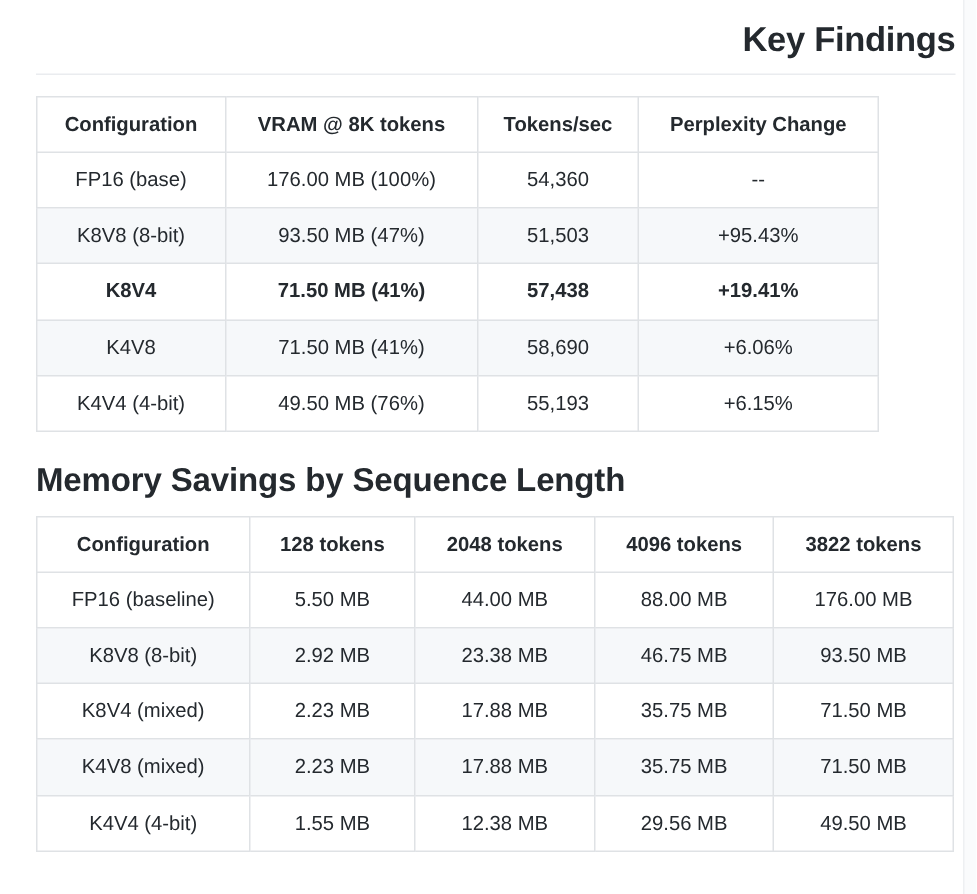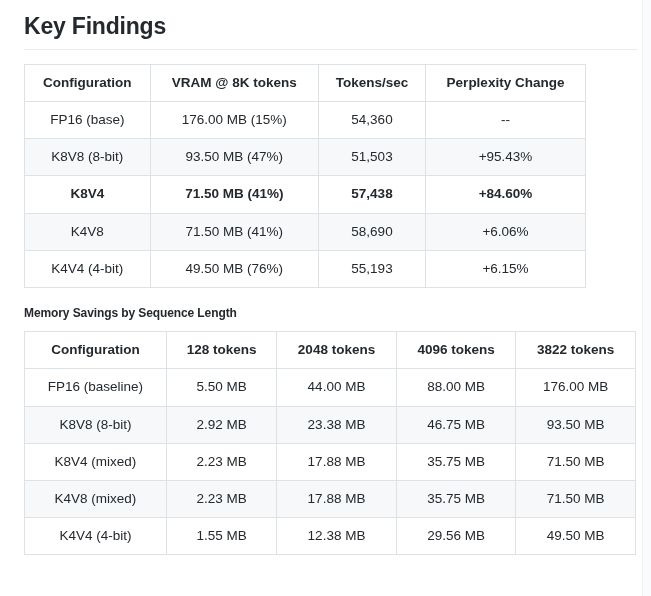--- a/index.html
+++ b/index.html
@@ -32,23 +32,24 @@
     border-left: 1px solid #eef0f2;
   }
   h1.section-title {
     font-size: 23px;
     font-weight: bold;
     line-height: 1.25;
     margin: 0;
     padding: 12px 0 8px 0;
     color: #24292e;
     letter-spacing: -0.2px;
+    text-align: right;
   }
   h2.section-title {
-    font-size: 12px;
+    font-size: 22px;
     font-weight: bold;
     line-height: 1.25;
     margin: 0;
     padding: 18px 0 10px 0;
     color: #24292e;
     letter-spacing: -0.1px;
   }
   .title-rule {
     border: none;
     border-bottom: 1px solid #eaecef;
@@ -105,35 +106,35 @@
       <tr>
         <th>Configuration</th>
         <th>VRAM @ 8K tokens</th>
         <th>Tokens/sec</th>
         <th>Perplexity Change</th>
       </tr>
     </thead>
     <tbody>
       <tr>
         <td>FP16 (base)</td>
-        <td>176.00 MB (15%)</td>
+        <td>176.00 MB (100%)</td>
         <td>54,360</td>
         <td>--</td>
       </tr>
       <tr>
         <td>K8V8 (8-bit)</td>
         <td>93.50 MB (47%)</td>
         <td>51,503</td>
         <td>+95.43%</td>
       </tr>
       <tr class="highlight">
         <td>K8V4</td>
         <td>71.50 MB (41%)</td>
         <td>57,438</td>
-        <td>+84.60%</td>
+        <td>+19.41%</td>
       </tr>
       <tr>
         <td>K4V8</td>
         <td>71.50 MB (41%)</td>
         <td>58,690</td>
         <td>+6.06%</td>
       </tr>
       <tr>
         <td>K4V4 (4-bit)</td>
         <td>49.50 MB (76%)</td>

